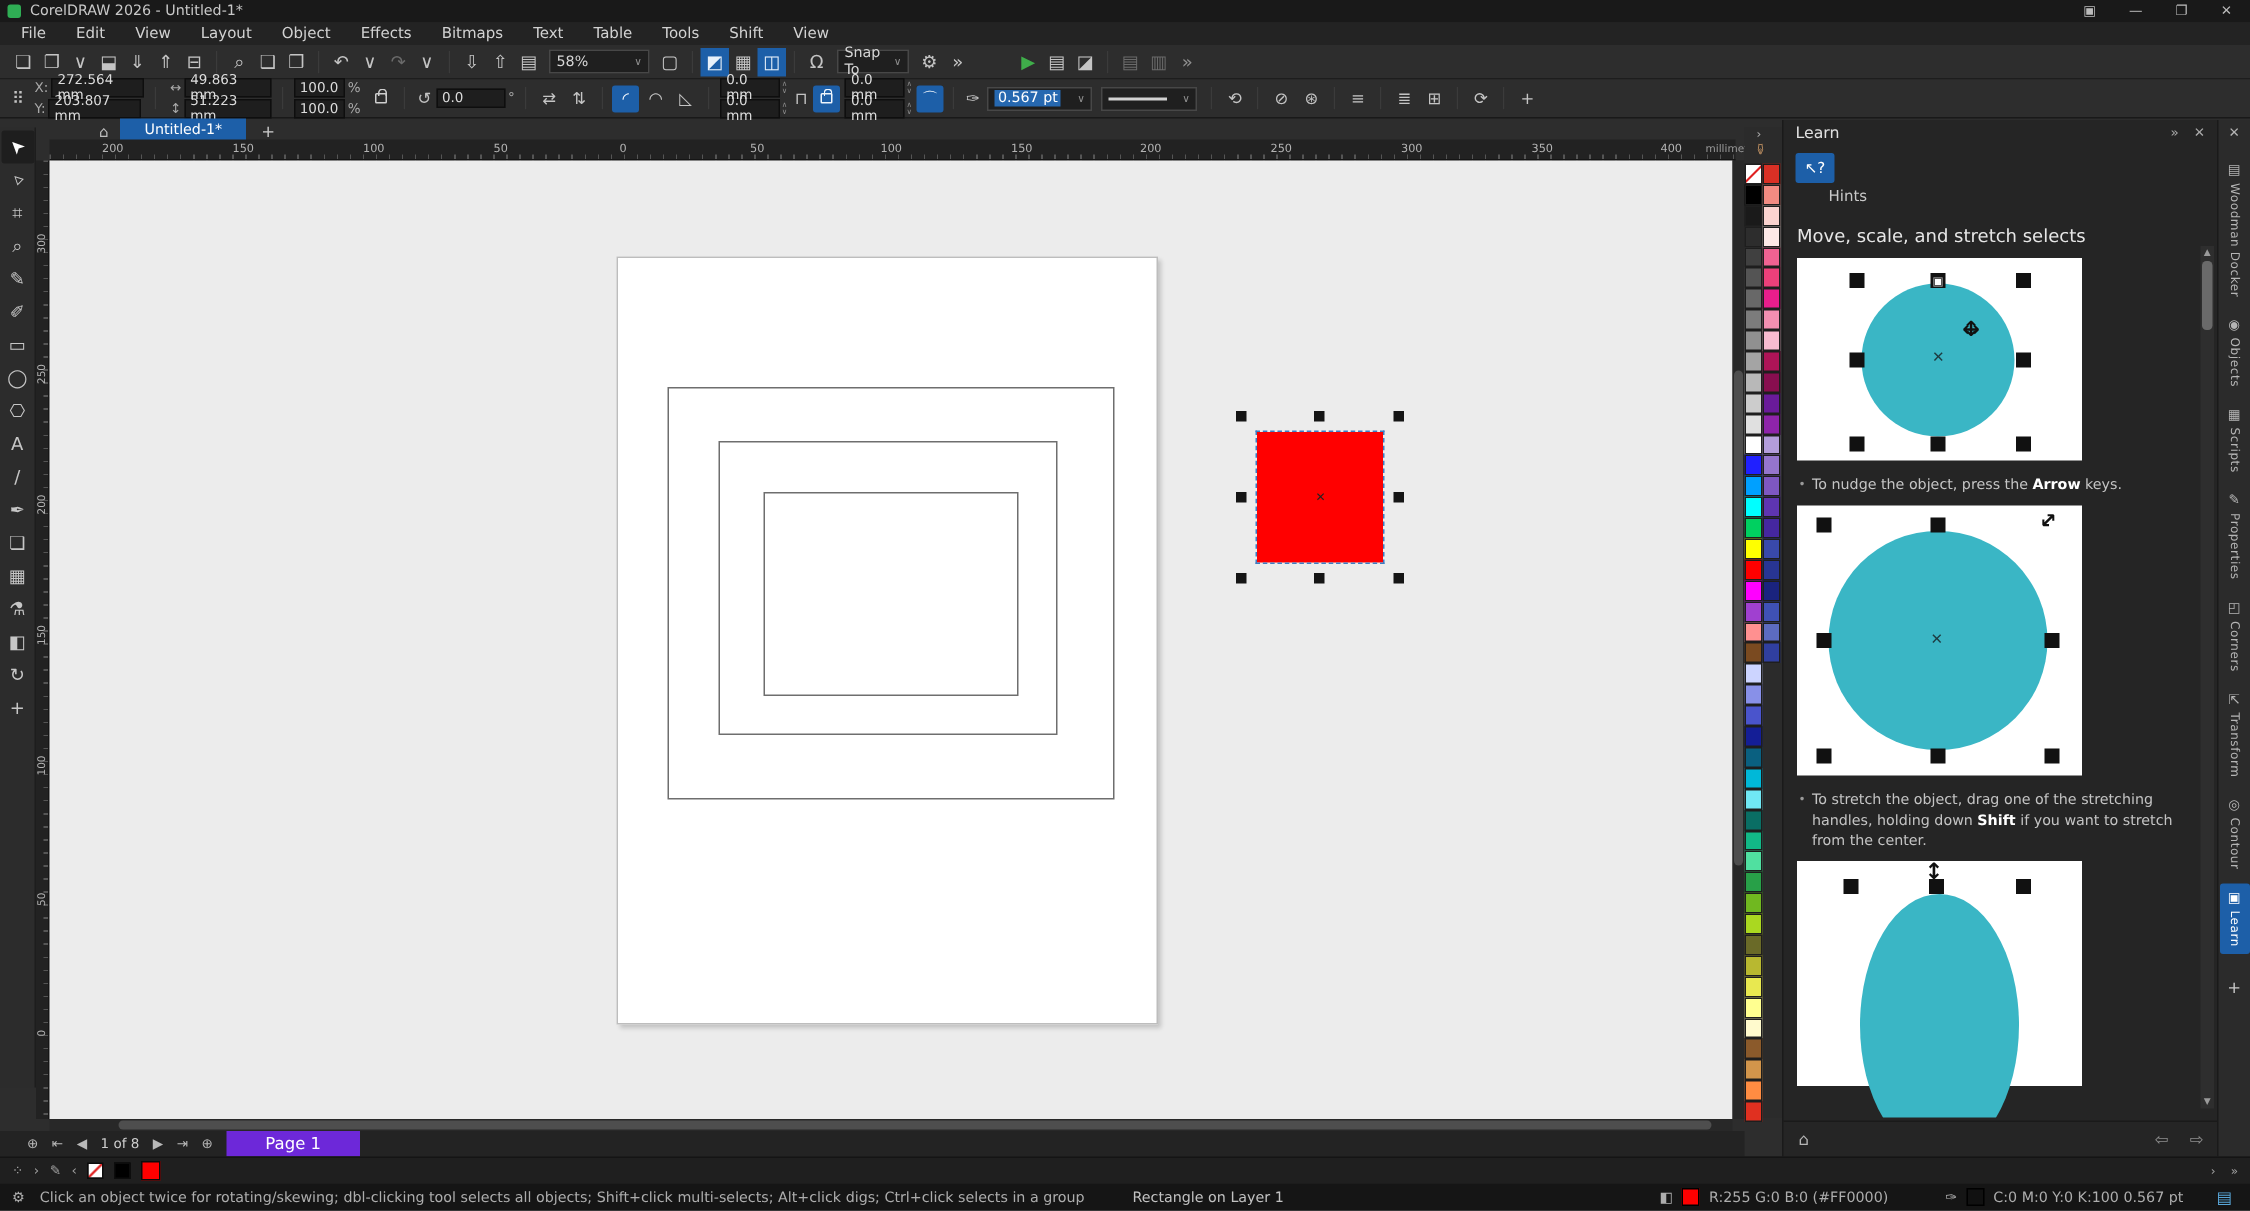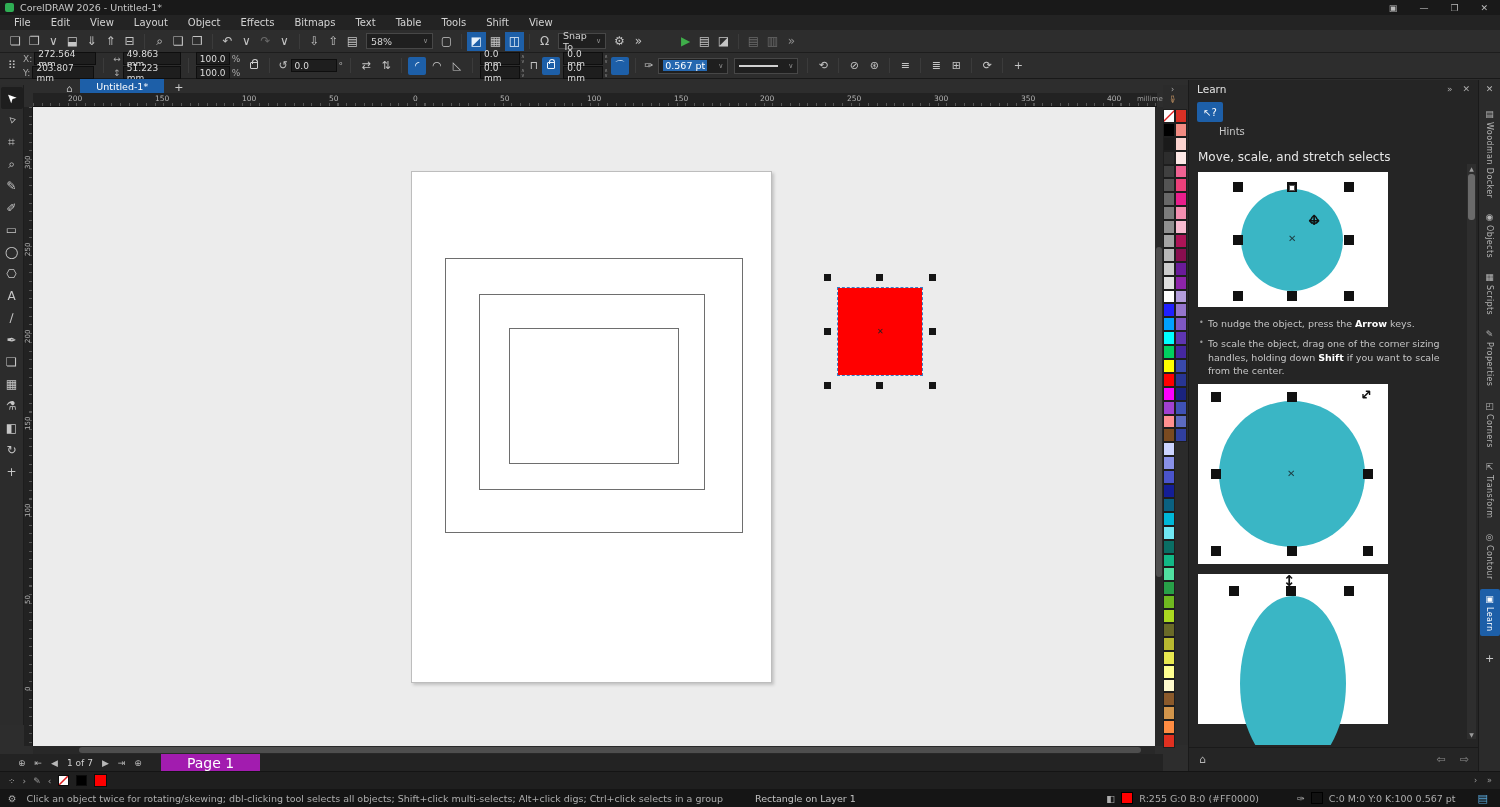--- a/index.html
+++ b/index.html
@@ -124,22 +124,22 @@
   #dock-close { font-size:9px; color:#b5b5b5; padding:4px 0 8px; }
   .dock-tab { display:flex; flex-direction:column; align-items:center; padding:5px 0; margin:2px 0;
     width:20px; border-radius:2px; color:#b5b5b5; }
   .dock-ico { font-size:9px; margin-bottom:3px; }
   .dock-lbl { writing-mode:vertical-rl; font-size:8px; letter-spacing:.4px; }
   #dock-add { margin-top:14px; color:#c8c8c8; font-size:11px; }
   
   #pagebar { position:absolute; left:0; top:754px; width:1163px; height:17px; background:#232323;
     display:flex; align-items:center; font-size:9px; color:#b8b8b8; padding-left:18px; gap:9px; }
   #page-indicator { font-size:9px; color:#cfcfcf; }
-  #page-tab { background:#a21caf; color:#fff; height:17px; display:flex; align-items:center; padding:0 26px;
-    margin-left:10px; font-size:14px; }
+  #page-tab { background:#6d28d9; color:#fff; height:17px; display:flex; align-items:center; padding:0 26px;
+    font-size:11px; }
   #docrow { position:absolute; left:0; top:771px; width:1500px; height:18px; background:#1f1f1f;
     border-top:1px solid #141414; display:flex; align-items:center; padding:0 8px; gap:7px; font-size:9px; color:#9f9f9f; }
   .mini-swatch { width:11px; height:11px; border:1px solid #0c0c0c; }
   #docrow .right { margin-left:auto; display:flex; gap:10px; font-size:8px; color:#9f9f9f; }
   #statusbar { position:absolute; left:0; top:789px; width:1500px; height:18px; background:#151515;
     display:flex; align-items:center; font-size:9.5px; color:#adadad; padding:0 8px; gap:6px; }
   #status-hint { margin-left:4px; }
   #object-info { margin-left:26px; color:#c2c2c2; }
   #status-right { margin-left:auto; display:flex; align-items:center; gap:6px; padding-right:4px; }
   .st-swatch { width:12px; height:12px; border:1px solid #000; }
@@ -581,35 +581,35 @@
         <div class="l-hnd" style="left:146px;top:119px"></div>
       <div class="node-sq" style="left:91px;top:13px"></div>
       <span class="big-x" style="left:90px;top:61px">✕</span>
       <span class="mv-cursor" style="left:108px;top:40px">
           <span>↔</span>
           <span>↕</span>
         </span>
     </div>
 
     <div class="bullet"><span>To nudge the object, press the </span><b>Arrow</b><span> keys.</span></div>
-    <div class="bullet"><span>To scale the object, drag one of the corner sizing handles, holding down </span><b>Shift</b><span> if you want to scale from the center.</span></div>
 
     <div class="learn-img" style="height:180px">
       <div class="c-circle" style="left:21px;top:17px;width:146px;height:146px"></div>
       <div class="l-hnd" style="left:13px;top:8px"></div>
         <div class="l-hnd" style="left:89px;top:8px"></div>
       <div class="l-hnd" style="left:13px;top:85px"></div>
         <div class="l-hnd" style="left:165px;top:85px"></div>
       <div class="l-hnd" style="left:13px;top:162px"></div>
         <div class="l-hnd" style="left:89px;top:162px"></div>
         <div class="l-hnd" style="left:165px;top:162px"></div>
       <span class="big-x" style="left:89px;top:84px">✕</span>
       <span class="diag-cursor" style="left:162px;top:2px">↔</span>
     </div>
 
+    <div class="bullet"><span>To stretch the object, drag one of the stretching handles, holding down </span><b>Shift</b><span> if you want to stretch from the center.</span></div>
 
     <div class="learn-img" style="height:150px">
       <div class="c-circle" style="left:42px;top:22px;width:106px;height:175px"></div>
       <div class="l-hnd" style="left:31px;top:12px"></div>
         <div class="l-hnd" style="left:88px;top:12px"></div>
         <div class="l-hnd" style="left:146px;top:12px"></div>
 
       <span class="vstretch-cursor" style="left:85px;top:-2px">↕</span>
     </div>
   </div>
@@ -673,21 +673,21 @@
         <span class="dock-lbl">Learn</span>
       </div>
     </span>
   <span id="dock-add">+</span>
 </div>
 
 <div id="pagebar">
   <span>⊕</span>
   <span>⇤</span>
   <span>◀</span>
-  <span id="page-indicator">1 of 7</span>
+  <span id="page-indicator">1 of 8</span>
   <span>▶</span>
   <span>⇥</span>
   <span>⊕</span>
   <span id="page-tab">Page 1</span>
 </div>
 
 <div id="docrow">
   <span>⁘</span>
   <span>›</span>
   <span>✎</span>

